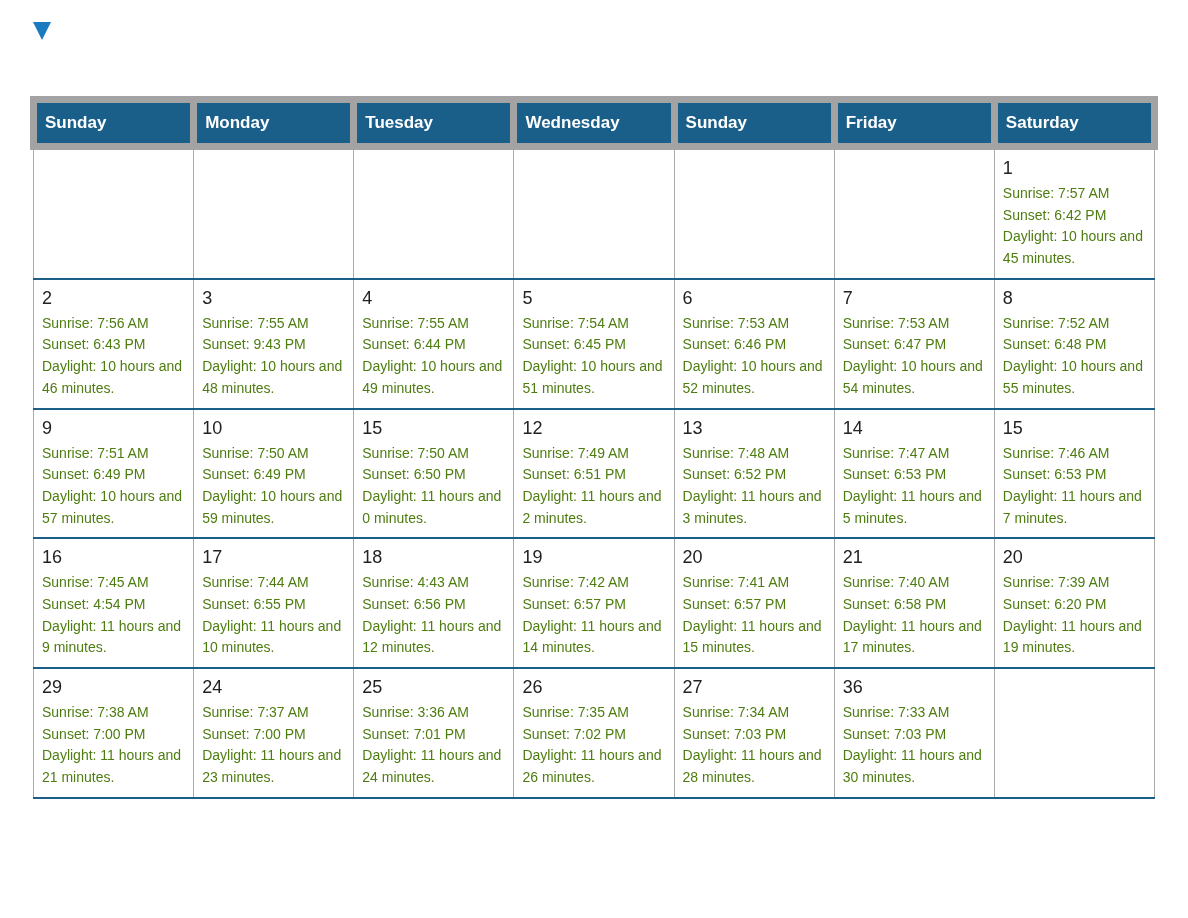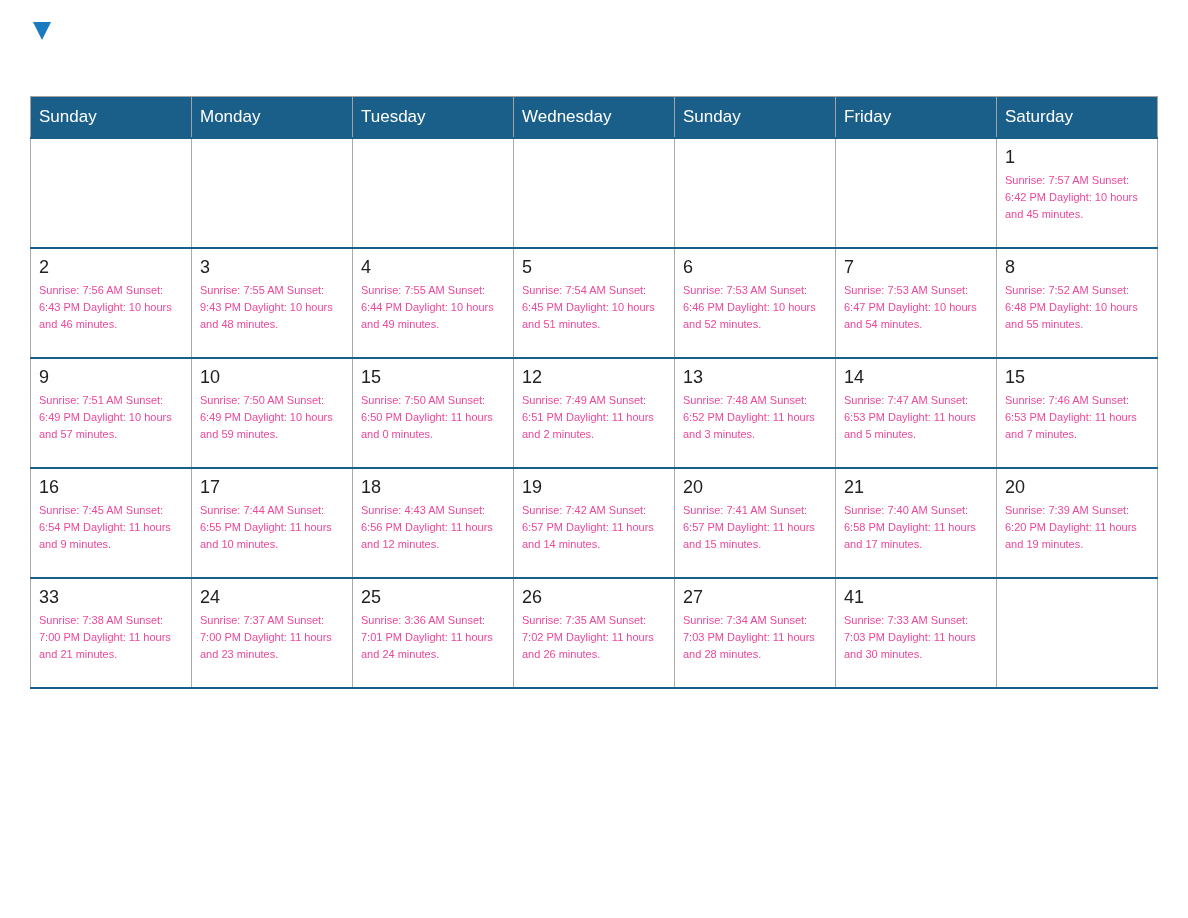--- a/index.html
+++ b/index.html
@@ -47,24 +47,24 @@
     }
     .calendar-table {
       width: 100%;
       border-collapse: collapse;
       table-layout: fixed;
     }
     .calendar-table th {
       background: #1a5f8a;
       color: #fff;
       font-size: 17px;
-      font-weight: normal;
+      font-weight: bold;
       padding: 10px 8px;
       text-align: left;
-      border: 1px solid #a3a3a3;
+      border: 7px solid #a3a3a3;
     }
     .calendar-table td {
       vertical-align: top;
       border: 1px solid #aaa;
       padding: 8px;
       height: 110px;
       font-size: 13px;
       color: #333;
       background: #fff;
     }
@@ -75,22 +75,22 @@
       border-bottom: 2px solid #1a5f8a;
     }
     .day-number {
       font-size: 18px;
       font-weight: normal;
       color: #222;
       display: block;
       margin-bottom: 4px;
     }
     .day-info {
-      font-size: 11px;
-      color: #ec4899;
+      font-size: 14px;
+      color: #4d7c0f;
       line-height: 1.55;
     }
     .empty-cell {
       background: #f9f9f9;
     }
     .logo-top-row {
       display: flex;
       align-items: baseline;
     }
   </style>
@@ -242,21 +242,21 @@
           <div class="day-info">Sunrise: 7:46 AM
 Sunset: 6:53 PM
 Daylight: 11 hours
 and 7 minutes.</div>
         </td>
       </tr>
       <tr>
         <td>
           <span class="day-number">16</span>
           <div class="day-info">Sunrise: 7:45 AM
-Sunset: 6:54 PM
+Sunset: 4:54 PM
 Daylight: 11 hours
 and 9 minutes.</div>
         </td>
         <td>
           <span class="day-number">17</span>
           <div class="day-info">Sunrise: 7:44 AM
 Sunset: 6:55 PM
 Daylight: 11 hours
 and 10 minutes.</div>
         </td>
@@ -291,21 +291,21 @@
         <td>
           <span class="day-number">20</span>
           <div class="day-info">Sunrise: 7:39 AM
 Sunset: 6:20 PM
 Daylight: 11 hours
 and 19 minutes.</div>
         </td>
       </tr>
       <tr>
         <td>
-          <span class="day-number">33</span>
+          <span class="day-number">29</span>
           <div class="day-info">Sunrise: 7:38 AM
 Sunset: 7:00 PM
 Daylight: 11 hours
 and 21 minutes.</div>
         </td>
         <td>
           <span class="day-number">24</span>
           <div class="day-info">Sunrise: 7:37 AM
 Sunset: 7:00 PM
 Daylight: 11 hours
@@ -326,21 +326,21 @@
 and 26 minutes.</div>
         </td>
         <td>
           <span class="day-number">27</span>
           <div class="day-info">Sunrise: 7:34 AM
 Sunset: 7:03 PM
 Daylight: 11 hours
 and 28 minutes.</div>
         </td>
         <td>
-          <span class="day-number">41</span>
+          <span class="day-number">36</span>
           <div class="day-info">Sunrise: 7:33 AM
 Sunset: 7:03 PM
 Daylight: 11 hours
 and 30 minutes.</div>
         </td>
         <td class="empty-cell"></td>
       </tr>
     </tbody>
 </table>
 

